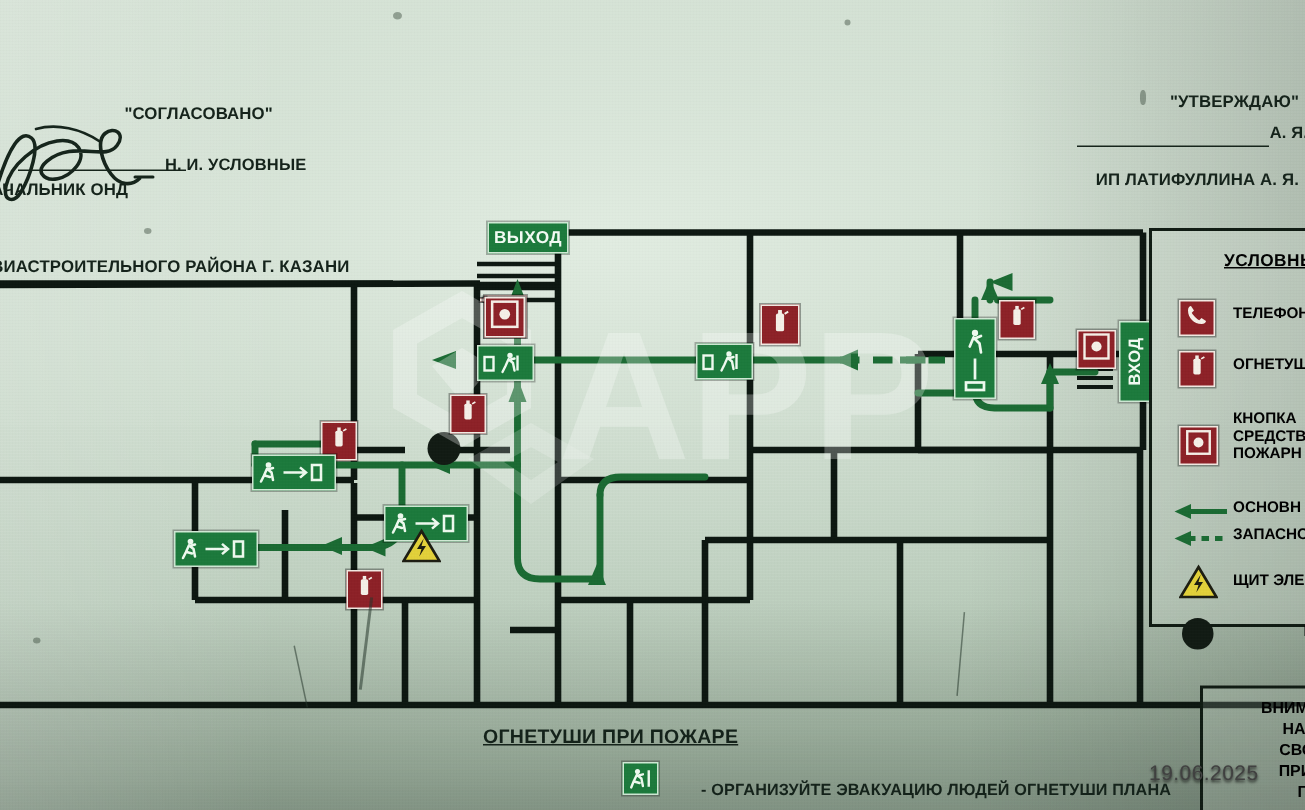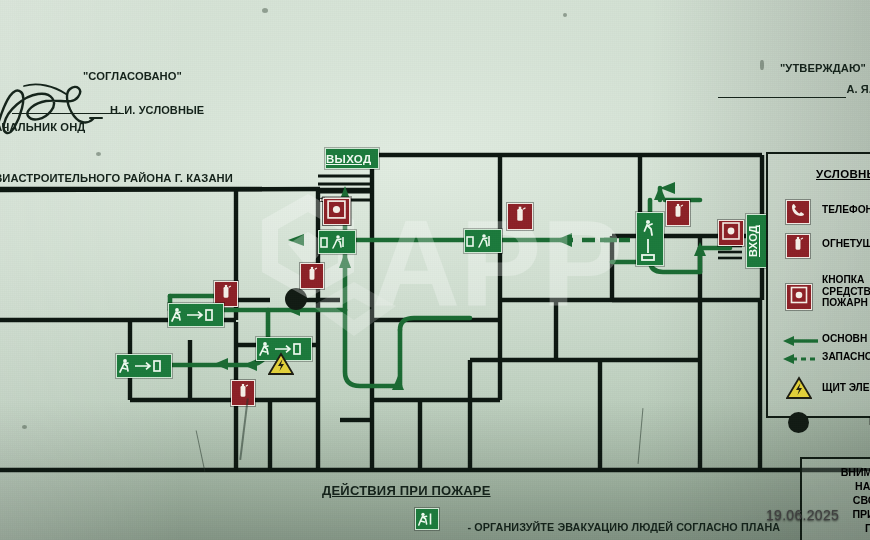--- a/index.html
+++ b/index.html
@@ -58,23 +58,22 @@
   
   #wm{position:absolute;left:236px;top:186px;width:400px;height:170px;opacity:.46;pointer-events:none;}
 
   
   .rule{position:absolute;background:#0d1711;}
 
   
   .ext{position:absolute;background:#8d2127;border:1.6px solid #f2e9e2;box-shadow:0 0 0 1px rgba(0,0,0,.35);}
   .exitsign{
     position:absolute;background:#1c7a3c;border:1.6px solid #cfe9d4;
-    display:flex;align-items:center;justify-content:flex-start;
+    display:flex;align-items:center;justify-content:center;
     box-shadow:0 0 0 1px rgba(0,0,0,.28);
-    text-decoration:underline;
   }
   .exitsign.lbl{color:#f2fbf3;font-weight:bold;font-family:"Liberation Sans",sans-serif;}
 
   .tri{position:absolute;}
 
   
   #legend{
     position:absolute;left:766px;top:152px;width:200px;height:262px;
     border:2px solid #101b13;background:rgba(226,236,226,0.20);
   }
@@ -123,20 +122,21 @@
 
   <div id="title">
     <div>ПЛАН ЭВАКУАЦИИ</div>
     <div>из магазина "ФЕНИКС"</div>
     <div>ул. Челюскина,64</div>
     <div>подвал</div>
   </div>
 
   <div class="tx" id="hdr-right">
     <span class="l">"УТВЕРЖДАЮ"</span>
+    <span class="l">ИП ЛАТИФУЛЛИНА А. Я.</span>
   </div>
   <div id="sigline-r"></div>
   <div class="tx" id="sig-r-name">А. Я.</div>
 
   <svg id="floorplan" width="870" height="540" viewBox="0 0 870 540" style="position:absolute;left:0;top:0;">
 
     <g stroke="#0d1711" stroke-width="4.4" fill="none" stroke-linecap="butt">
 
       <path d="M-10 190 L320 189"></path>
       <path d="M-10 189 L0 189"></path>
@@ -461,34 +461,34 @@
     </div>
 
     <div class="lg-row" style="top:258px;">
       <div style="position:absolute;left:20px;top:0;width:21px;height:21px;border-radius:50%;background:#121b14;"></div>
       <div class="lt" style="top:4px;padding-left:47px;">ВЫ НАХ</div>
     </div>
   </div>
 
   <div class="rule" style="left:0;top:468px;width:870px;height:3px;"></div>
 
-  <div class="tx" id="bot-title">ДЕЙСТВИЯ ПРИ ПОЖАРЕ</div>
+  <div class="tx" id="bot-title">ОГНЕТУШИ ПРИ ПОЖАРЕ</div>
 
 
   <div class="exitsign" style="left:415px;top:508px;width:22px;height:20px;">
     <svg width="18" height="16" viewBox="0 0 18 16">
       <g stroke="#eefaef" fill="#eefaef">
         <circle cx="7" cy="3.4" r="1.7" stroke="none"></circle>
         <path d="M6.5 5.6 L4.4 10 L2.8 14 M6.5 5.6 L9.6 8 L10.6 13 M6.5 6.2 L10.6 5.2 M4.8 10 L8.4 11" stroke-width="1.6" fill="none" stroke-linecap="round"></path>
         <path d="M14.5 2.5 L14.5 13.5" stroke-width="1.6"></path>
       </g>
     </svg>
   </div>
   <div class="tx" id="bot-r1">
-    <span>- ОРГАНИЗУЙТЕ ЭВАКУАЦИЮ ЛЮДЕЙ СОГЛАСНО ПЛАНА</span><br>
+    <span>- ОРГАНИЗУЙТЕ ЭВАКУАЦИЮ ЛЮДЕЙ ОГНЕТУШИ ПЛАНА</span><br>
     
   </div>
 
   <div id="warnbox">
     <div class="w" style="top:6px;">ВНИМАНИ</div>
     <div class="w" style="top:20px;">НА П</div>
     <div class="w" style="top:34px;">СВОЕ</div>
     <div class="w" style="top:48px;">ПРИ 2</div>
     <div class="w" style="top:62px;">Г</div>
   </div>

